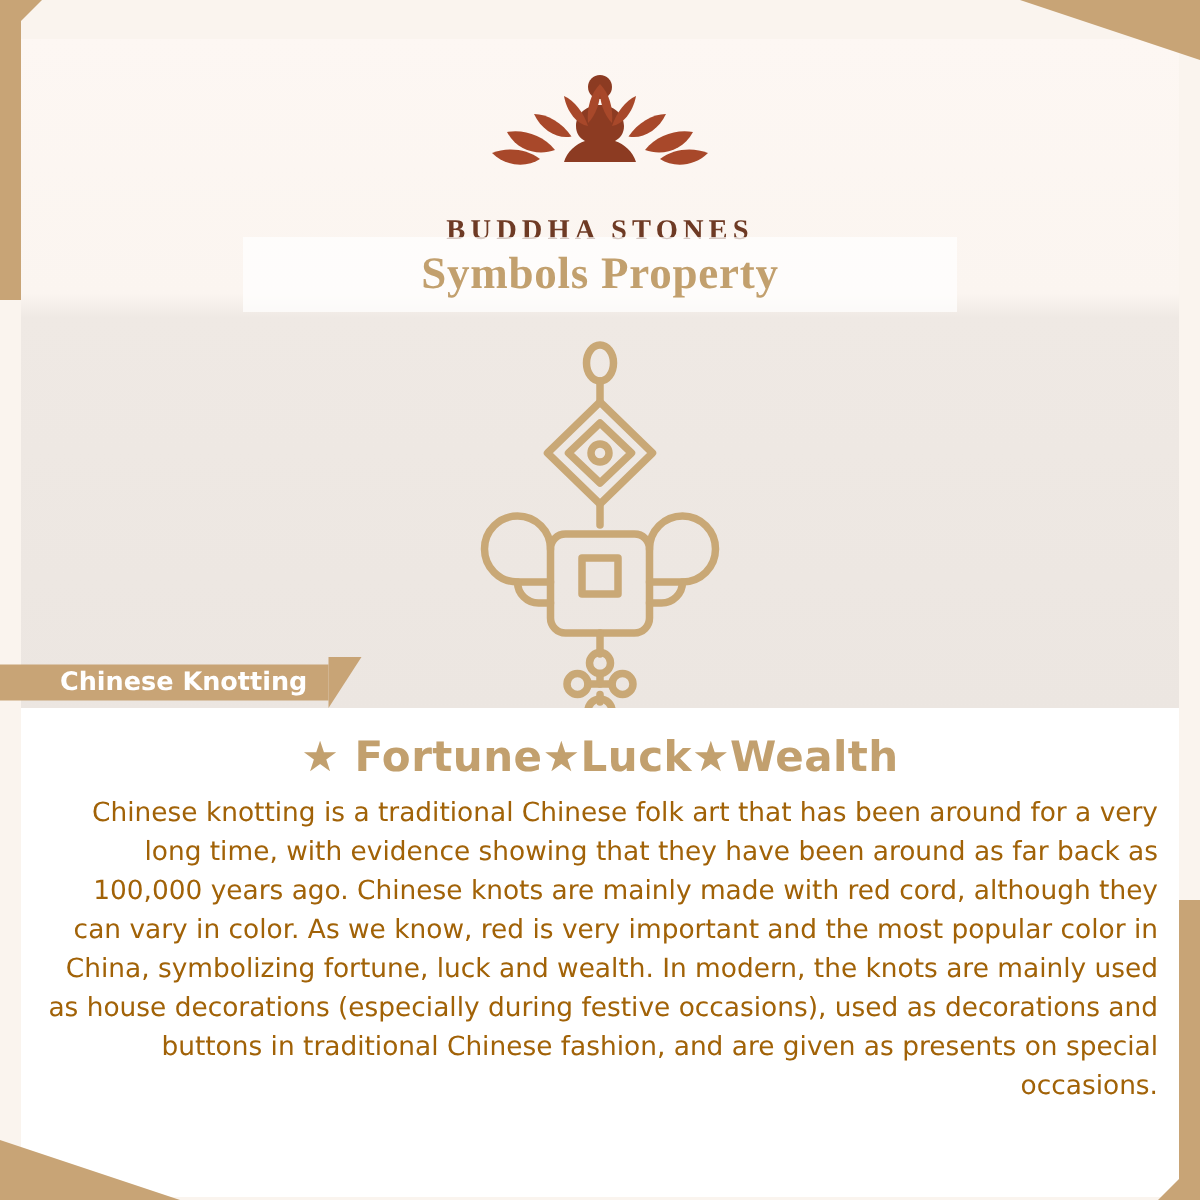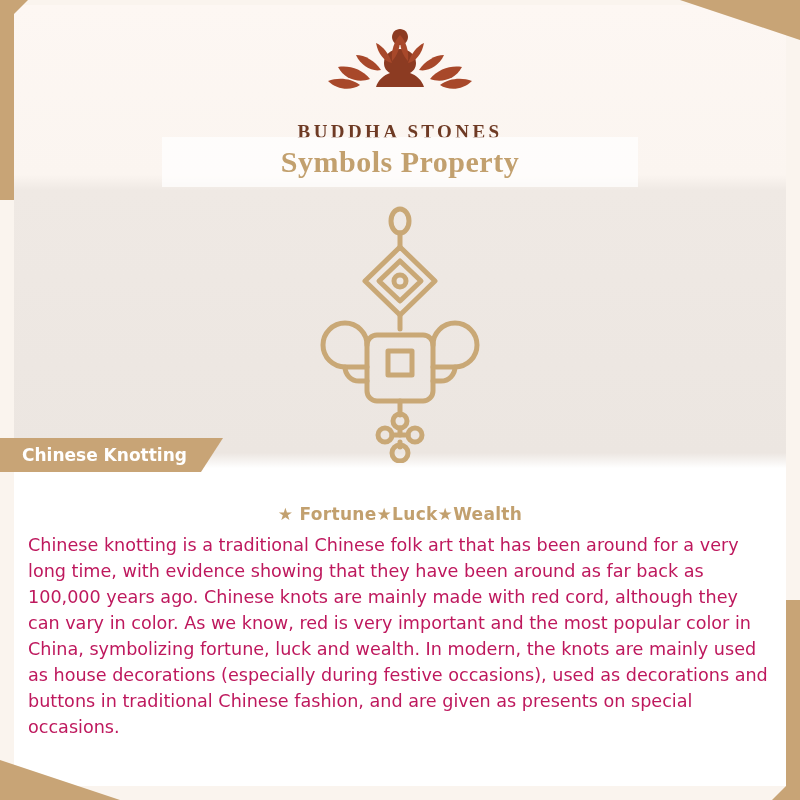--- a/index.html
+++ b/index.html
@@ -60,21 +60,21 @@
     right: 0; bottom: 0;
     width: 14px; height: 200px;
     background: #c8a476;
     z-index: 4;
   }
 
   
   .card {
     position: absolute;
     left: 14px;
-    top: 5px;
+    top: 26px;
     width: 772px;
     height: 772px;
     background: linear-gradient(180deg, #fdf7f3 0%, #fbf5f0 22%, #efe9e4 24%, #ece6e1 58%, #ffffff 60%, #ffffff 100%);
     z-index: 2;
   }
 
   
   .logo-block {
     position: absolute;
     top: 18px;
@@ -129,24 +129,24 @@
     position: absolute;
     left: 0;
     top: 438px;
     height: 34px;
     z-index: 6;
     display: flex;
     align-items: center;
   }
   .ribbon-body {
     background: #c8a476;
-    height: 34px;
+    height: 24px;
     display: flex;
     align-items: center;
-    padding: 0 14px 0 22px;
+    padding: 0 14px 0 40px;
   }
   .ribbon-label {
     color: #ffffff;
     font-size: 17px;
     font-weight: bold;
     font-family: "DejaVu Sans", sans-serif;
     white-space: nowrap;
   }
   .ribbon-tail {
     width: 0;
@@ -160,33 +160,33 @@
     position: absolute;
     left: 14px;
     top: 472px;
     width: 772px;
     bottom: 14px;
     background: #ffffff;
     z-index: 3;
   }
   .keywords {
     text-align: center;
-    margin-top: 32px;
-    font-size: 17px;
+    margin-top: 16px;
+    font-size: 28px;
     font-weight: bold;
     color: #c2a06e;
     font-family: "DejaVu Sans", sans-serif;
     letter-spacing: 0.3px;
   }
   .paragraph {
     margin: 8px 14px 0 14px;
     font-size: 17.6px;
     line-height: 1.48;
-    color: #be185d;
-    text-align: left;
+    color: #a16207;
+    text-align: right;
     font-family: "DejaVu Sans", sans-serif;
   }
 </style>
 </head>
 <body>
 
 <div class="page">
 
   <div class="corner corner-tl"></div>
   <div class="corner corner-tr"></div>

